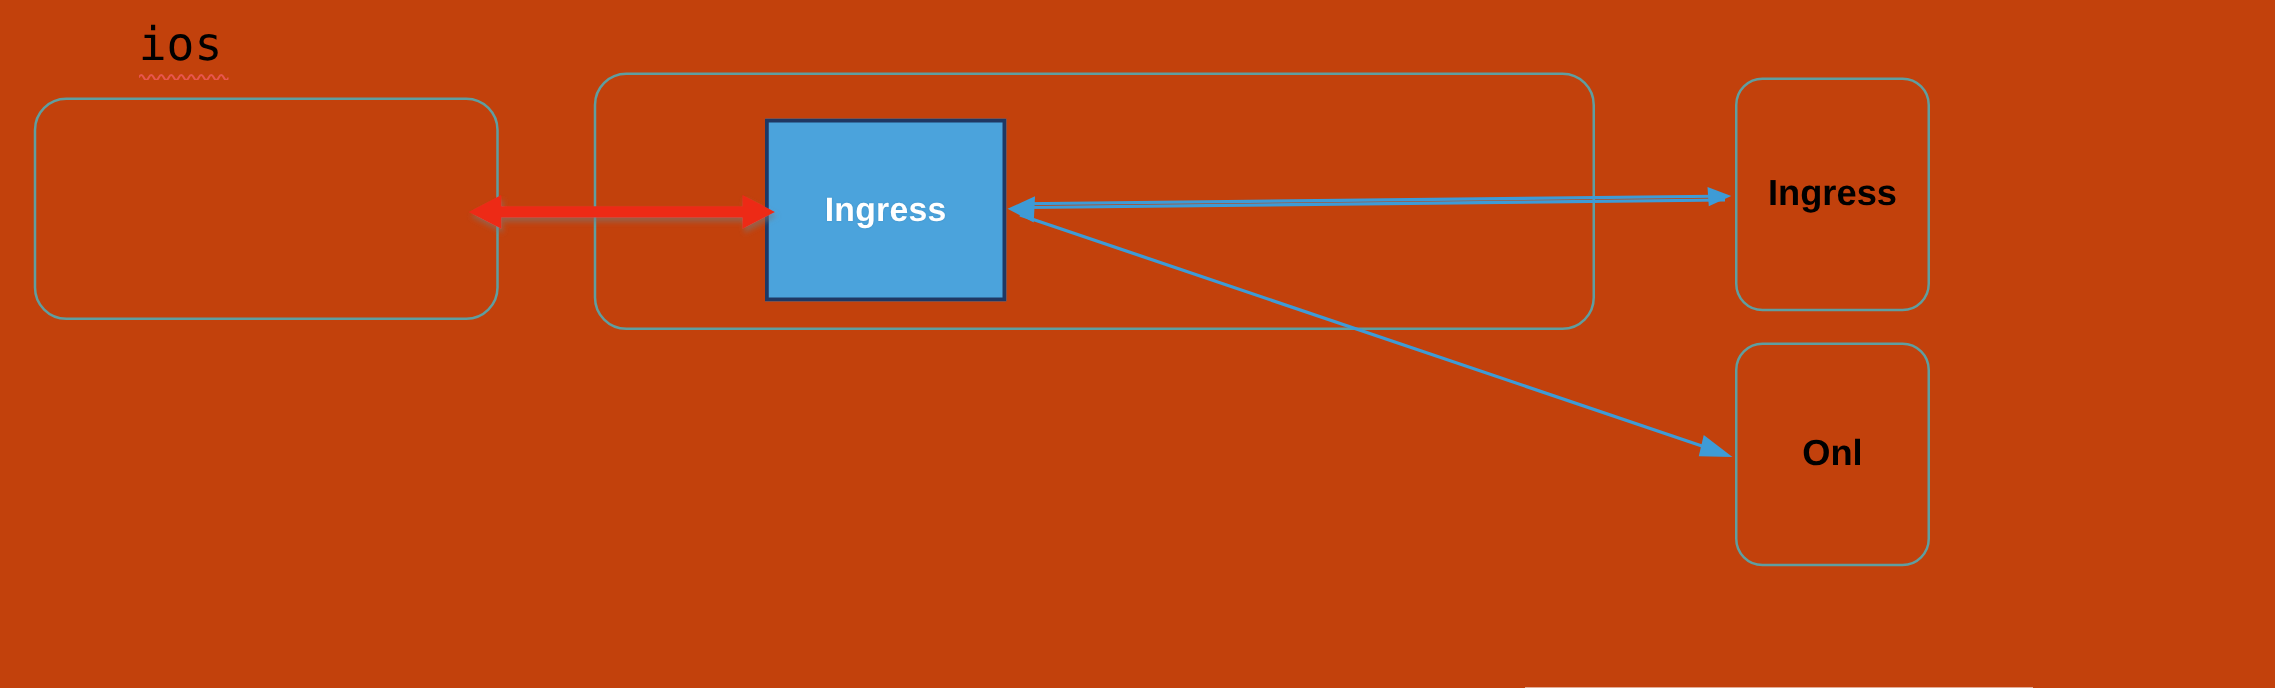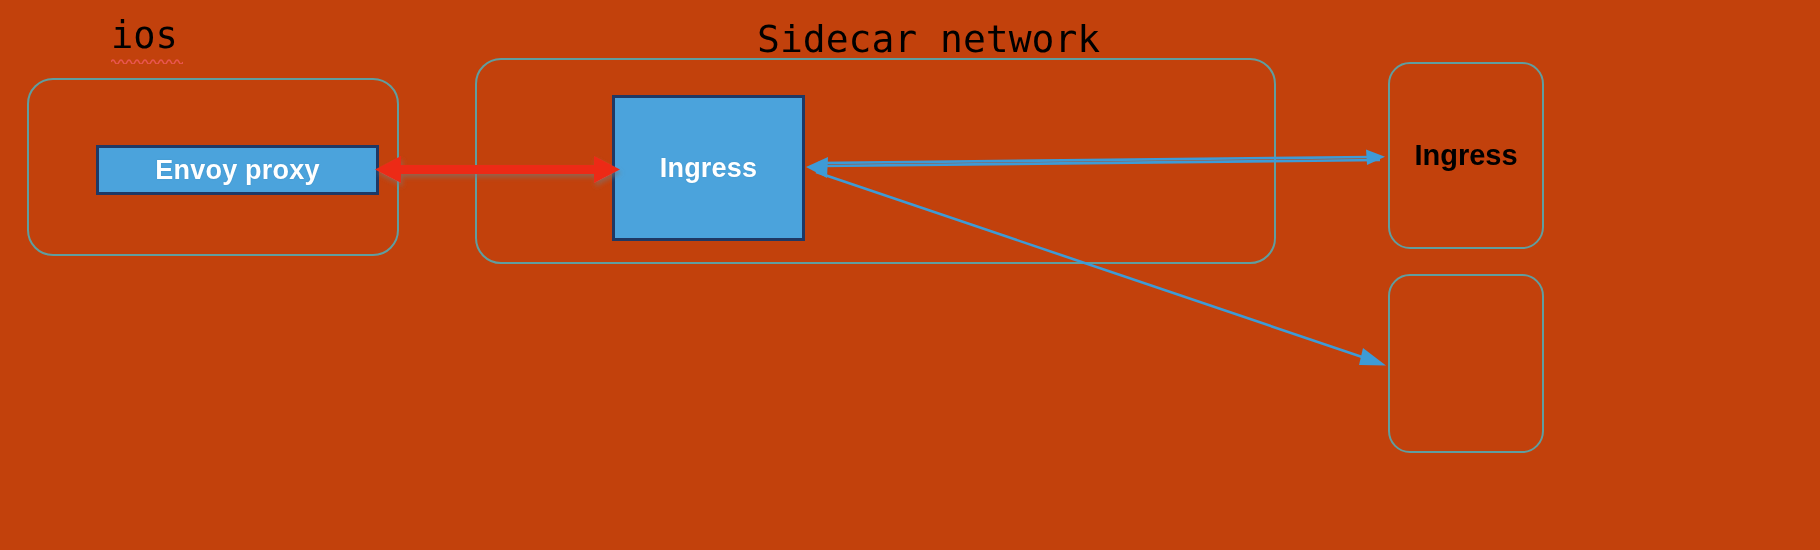--- a/index.html
+++ b/index.html
@@ -81,40 +81,39 @@
 
 <div id="canvas">
 
   <div class="mono-title" id="ios-title" style="left:111px; top:16px; font-size:37px; line-height:40px;">ios</div>
   <div class="spellcheck" style="left:111px; top:57px; width:72px;">
     <svg width="72" height="7" viewBox="0 0 72 7" xmlns="http://www.w3.org/2000/svg">
       <path d="M0 5 Q2 1 4 5 T8 5 T12 5 T16 5 T20 5 T24 5 T28 5 T32 5 T36 5 T40 5 T44 5 T48 5 T52 5 T56 5 T60 5 T64 5 T68 5 T72 5" fill="none" stroke="#E8554E" stroke-width="1.6"></path>
     </svg>
   </div>
 
-  <div class="mono-title" id="sidecar-title" style="left:757px; top:18px; font-size:38px; line-height:42px;">Sidecar network</div>
 
   <div class="container-box" style="left:27px; top:78px; width:372px; height:178px;"></div>
 
   <div class="container-box" style="left:475px; top:58px; width:801px; height:206px;"></div>
 
-  <div class="blue-box" style="left:96px; top:145px; width:283px; height:50px; font-size:27px;">
-    <span>Envoy proxy</span>
-  </div>
 
   <div class="blue-box" style="left:612px; top:95px; width:193px; height:146px; font-size:27px;">
     <span>Ingress</span>
   </div>
 
   <div class="container-box small-radius" style="left:1388px; top:62px; width:156px; height:187px;"></div>
   <div class="plain-label" style="left:1388px; top:62px; width:156px; height:187px; font-size:29px;">
     <span>Ingress</span>
   </div>
 
   <div class="container-box small-radius" style="left:1388px; top:274px; width:156px; height:179px;"></div>
+  <div class="plain-label" style="left:1388px; top:274px; width:156px; height:179px; font-size:29px;">
+    <span>Onl</span>
+  </div>
 
   <svg id="arrows" viewBox="0 0 1820 550" xmlns="http://www.w3.org/2000/svg">
     <defs>
 
       <filter id="softshadow" x="-20%" y="-60%" width="140%" height="260%">
         <feDropShadow dx="1.5" dy="3.5" stdDeviation="2.2" flood-color="#777777" flood-opacity="0.55"></feDropShadow>
       </filter>
     </defs>
 
     <g filter="url(#softshadow)">

